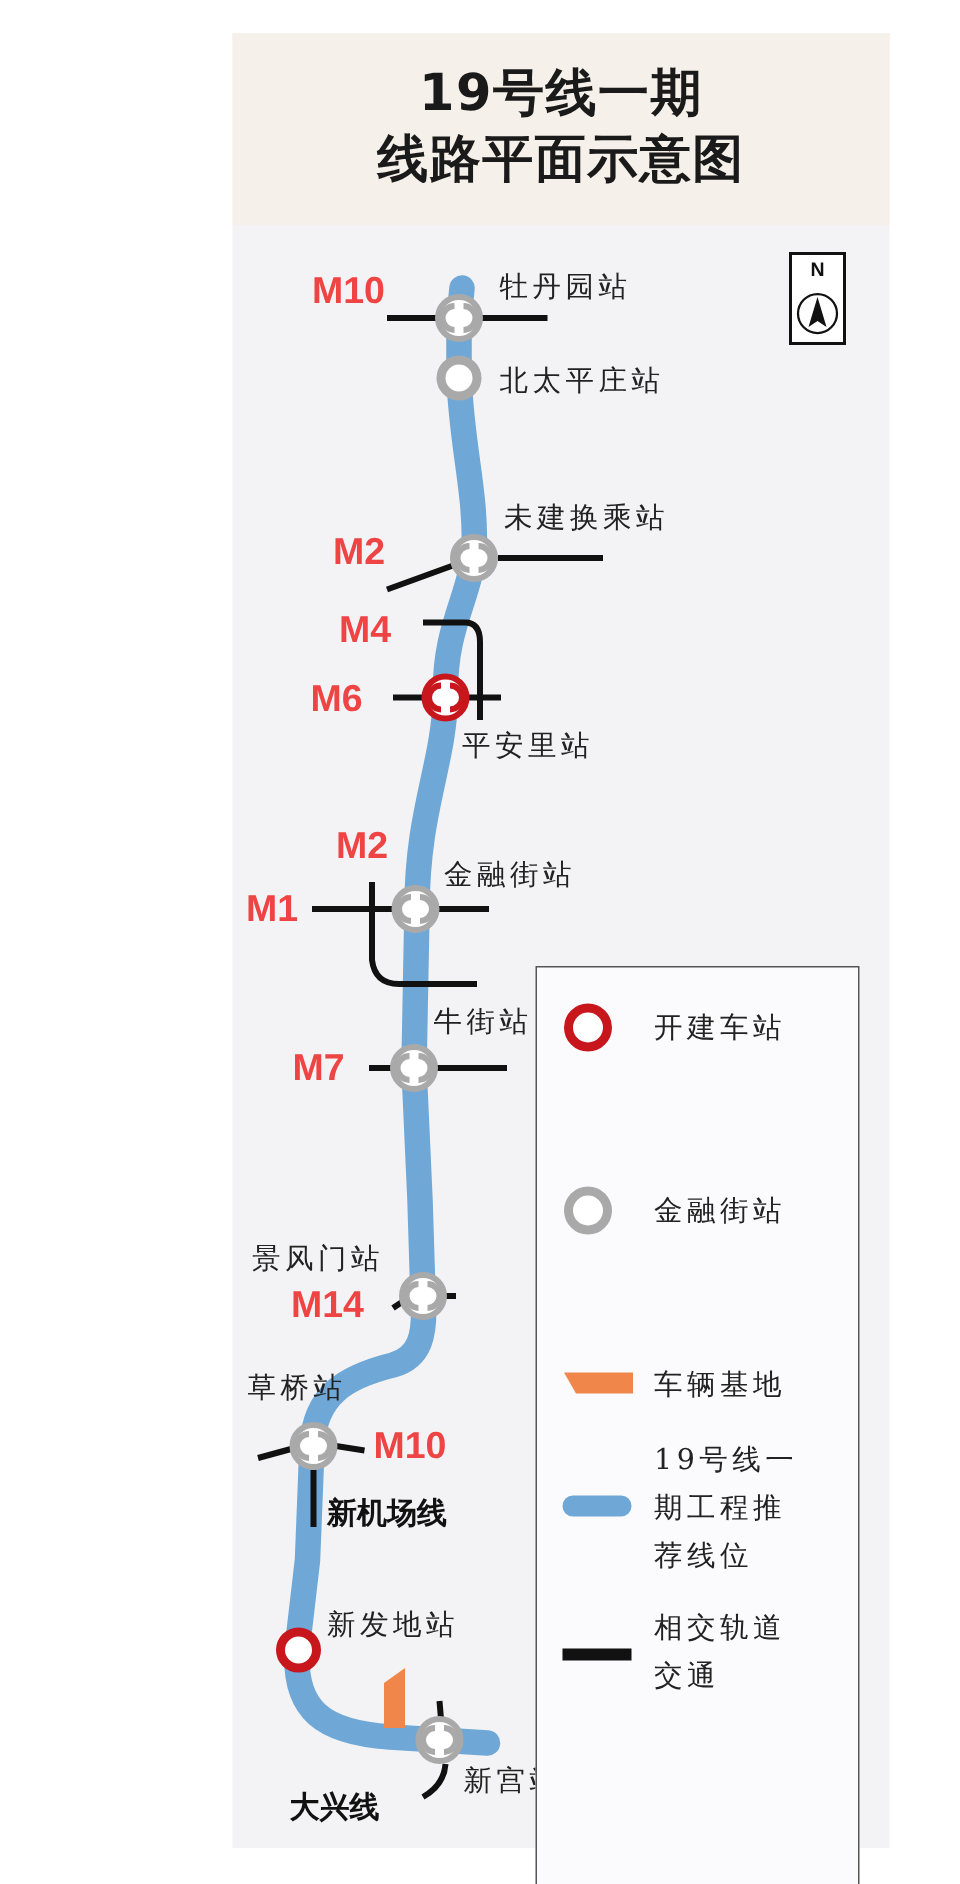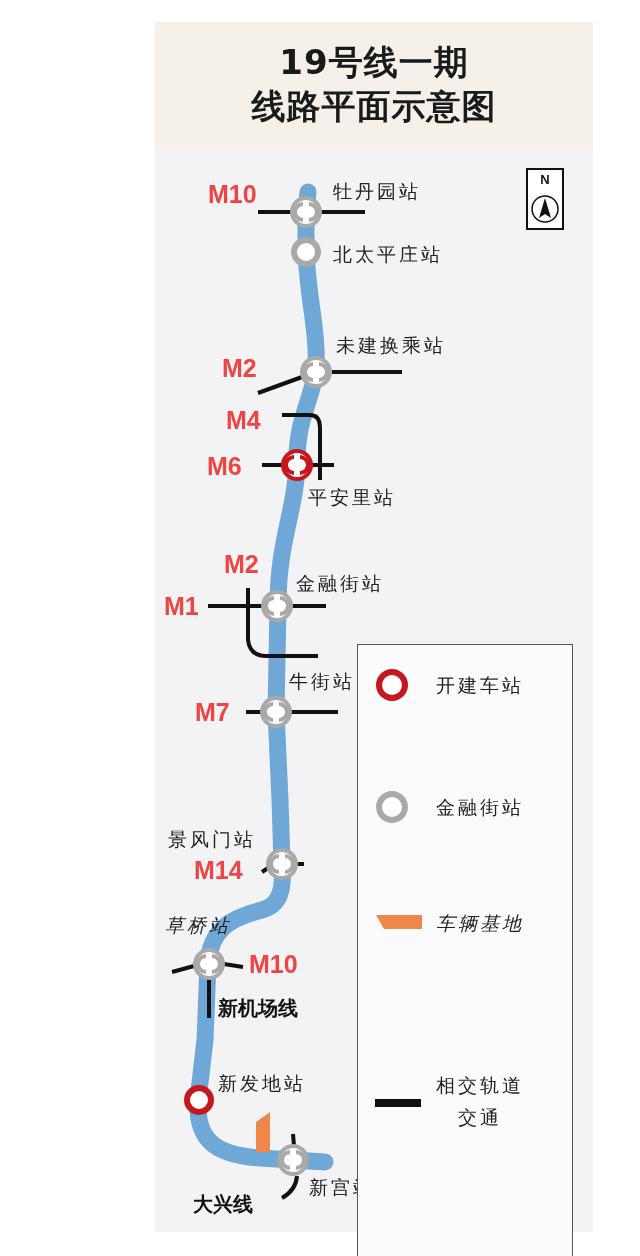--- a/index.html
+++ b/index.html
@@ -130,21 +130,21 @@
   </svg>
 </div>
 
 <div class="lbl" style="left:333px; top:180px;">牡丹园站</div>
 <div class="lbl" style="left:333px; top:243px;">北太平庄站</div>
 <div class="lbl" style="left:336px; top:334px;">未建换乘站</div>
 <div class="lbl" style="left:308px; top:486px;">平安里站</div>
 <div class="lbl" style="left:296px; top:572px;">金融街站</div>
 <div class="lbl" style="left:268px; top:670px;padding-left:21px;">牛街站</div>
 <div class="lbl" style="left:168px; top:828px;">景风门站</div>
-<div class="lbl" style="left:165px; top:914px;font-style:italic;">草桥站</div>
+<div class="lbl" style="left:165px; top:914px;">草桥站</div>
 <div class="lbl" style="left:218px; top:1072px;">新发地站</div>
 <div class="lbl" style="left:309px; top:1176px;">新宫站</div>
 
 <div class="mline" style="left:208px; top:180px;">M10</div>
 <div class="mline" style="left:222px; top:354px;">M2</div>
 <div class="mline" style="left:226px; top:406px;">M4</div>
 <div class="mline" style="left:207px; top:452px;text-align:right;">M6</div>
 <div class="mline" style="left:224px; top:550px;">M2</div>
 <div class="mline" style="left:164px; top:592px;">M1</div>
 <div class="mline" style="left:195px; top:698px;">M7</div>
@@ -163,22 +163,30 @@
   <div class="legend-item" style="top:144px; height:36px;">
     <svg width="40" height="36" style="position:absolute; left:14px; top:0;">
       <circle cx="20" cy="18" r="13" fill="#fff" stroke="#a9a9a9" stroke-width="6"></circle>
     </svg>
     <div class="legend-text" style="top:2px;">金融街站</div>
   </div>
   <div class="legend-item" style="top:260px; height:36px;">
     <svg width="60" height="36" style="position:absolute; left:14px; top:0;">
       <path d="M 4 10 L 50 10 L 50 24 L 12 24 Z" fill="#f0864a"></path>
     </svg>
-    <div class="legend-text" style="top:2px;font-style:italic;">车辆基地</div>
+    <div class="legend-text" style="top:2px;">车辆基地</div>
+  </div>
+  <div class="legend-item" style="top:312px; height:100px;">
+    <svg width="60" height="100" style="position:absolute; left:14px; top:0;">
+      <rect x="3" y="40" width="46" height="14" rx="7" fill="#6fa8d6"></rect>
+    </svg>
+    <div class="legend-text" style="top:0;">19号线一
+期工程推
+荐线位</div>
   </div>
   <div class="legend-item" style="top:424px; height:70px;">
     <svg width="60" height="70" style="position:absolute; left:14px; top:0;">
       <rect x="3" y="30" width="46" height="8" fill="#111"></rect>
     </svg>
-    <div class="legend-text" style="top:0;text-align:center;">相交轨道
+    <div class="legend-text" style="top:0;">相交轨道
 交通</div>
   </div>
 </div>
 
 </body></html>

